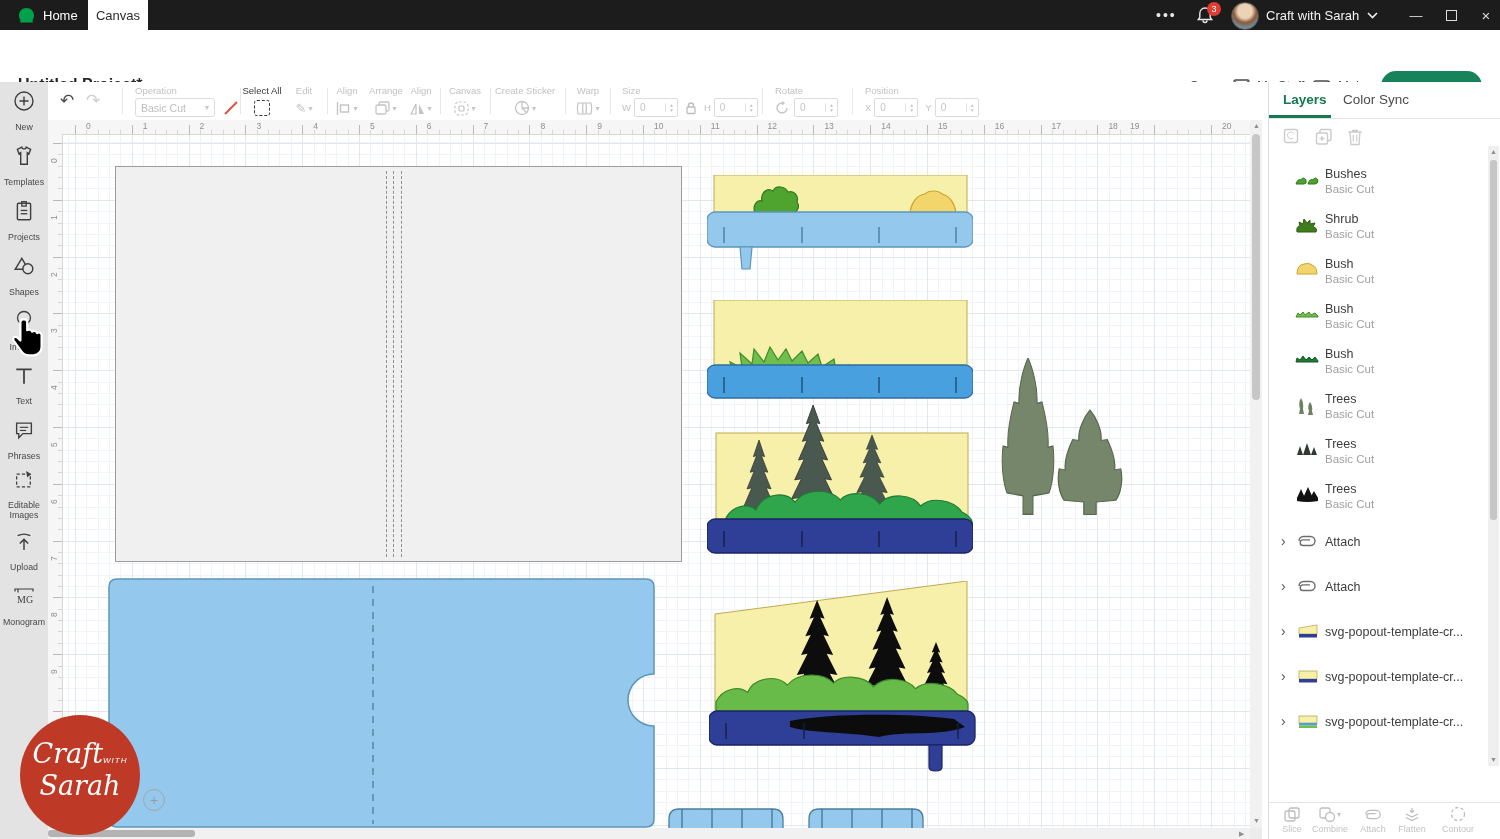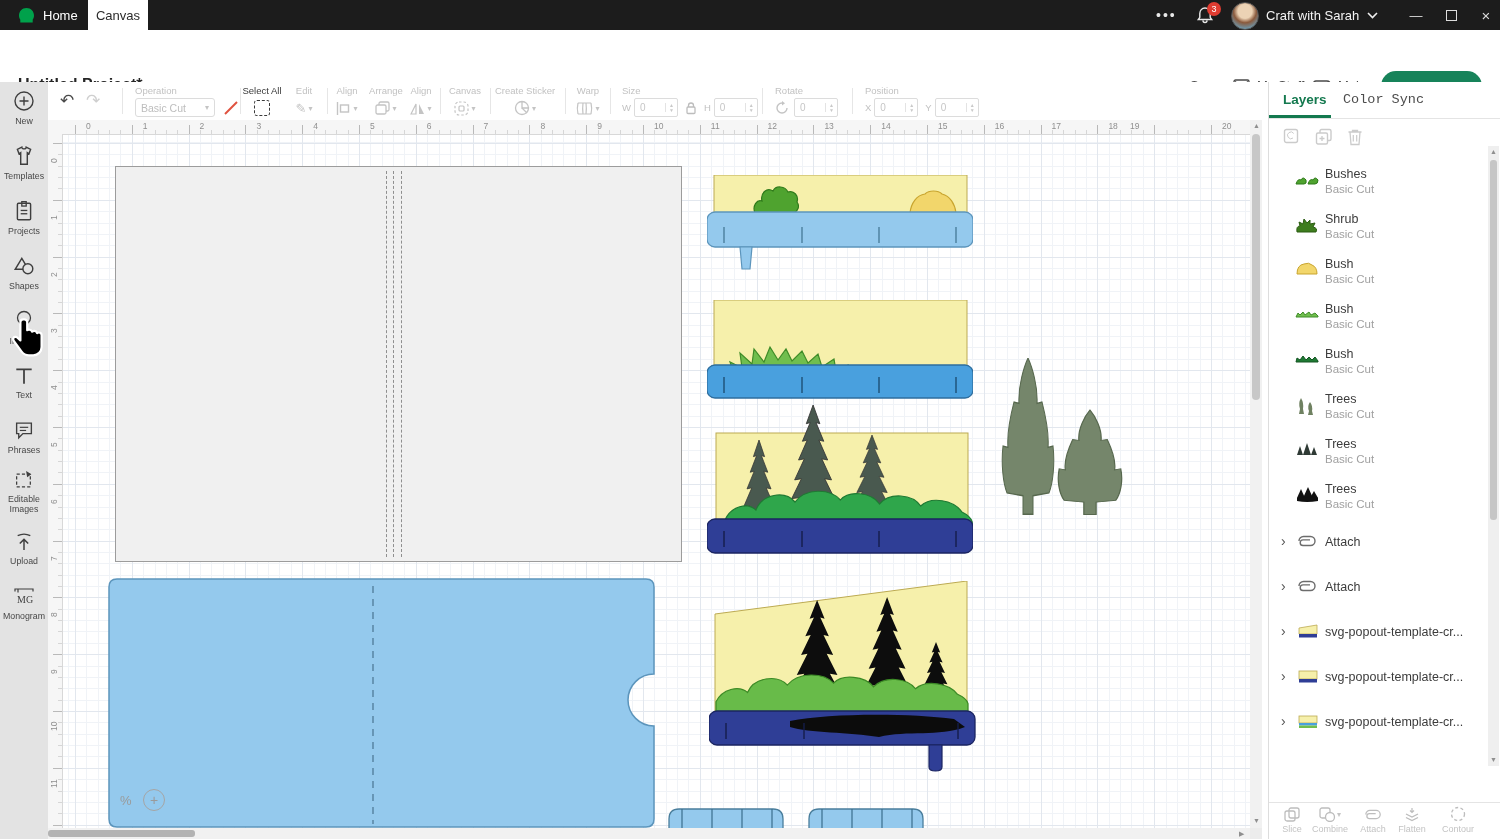--- a/index.html
+++ b/index.html
@@ -37,21 +37,21 @@
   .numfield .val{flex:1;text-align:left;padding-left:5px;}
   .stepper{width:11px;border-left:1px solid #e3e3e3;display:flex;flex-direction:column;line-height:4px;font-size:5px;color:#c9c9c9;align-items:center;justify-content:center;gap:1px;}
   .axlab{font-size:9.5px;color:#c2c2c2;margin-right:3px;}
   #op-select{display:flex;align-items:center;justify-content:space-between;width:68px;height:17px;border:1px solid #dcdcdc;border-radius:3px;font-size:10.5px;color:#bdbdbd;padding:0 5px;}
   #cut-swatch{width:18px;height:17px;display:flex;align-items:center;justify-content:center;}
   .undo{font-size:17px;color:#4a4a4a;}
   .redo{font-size:17px;color:#cfcfcf;}
   
   #sidebar{position:absolute;left:0;top:82px;width:48px;height:757px;background:#e3e3e3;}
   .sbitem{position:absolute;left:0;width:48px;text-align:center;}
-  .sblab{font-size:8.8px;color:#474747;margin-top:4px;line-height:10px;}
+  .sblab{font-size:8.8px;color:#474747;margin-top:10px;line-height:10px;}
   .sbico{display:block;margin:0 auto;}
   
   #canvas{position:absolute;left:48px;top:120px;width:1220px;height:719px;background:#fff;overflow:hidden;}
   #ruler-corner{position:absolute;left:0;top:0;width:14px;height:14px;background:#f6f6f6;border-right:1px solid #d8d8d8;border-bottom:1px solid #d8d8d8;}
   #h-ruler{position:absolute;left:14px;top:0;width:1188px;height:14px;background:#f6f6f6;border-bottom:1px solid #d8d8d8;
     background-image:repeating-linear-gradient(to right,#b9b9b9 0 1px,transparent 1px 56.8px),repeating-linear-gradient(to right,#d6d6d6 0 1px,transparent 1px 11.36px);
     background-size:1160px 9px,1160px 4px;background-position:13px 100%,13px 100%;background-repeat:no-repeat;}
   #v-ruler{position:absolute;left:0;top:14px;width:14px;height:694px;background:#f6f6f6;border-right:1px solid #d8d8d8;
     background-image:repeating-linear-gradient(to bottom,#b9b9b9 0 1px,transparent 1px 56.8px),repeating-linear-gradient(to bottom,#d6d6d6 0 1px,transparent 1px 11.36px);
     background-size:9px 690px,4px 690px;background-position:100% 9px,100% 9px;background-repeat:no-repeat;}
@@ -82,21 +82,21 @@
   #wm-l1{margin-top:26px;font-size:27px;font-style:italic;line-height:26px;}
   #wm-with{font-size:8px;letter-spacing:1px;text-transform:uppercase;font-family:"Liberation Sans",sans-serif;}
   #wm-l2{font-size:27px;font-style:italic;line-height:24px;}
   
   #cursor{position:absolute;left:12px;top:318px;z-index:60;}
   
   #panel{position:absolute;left:1268px;top:82px;width:232px;height:757px;background:#fff;border-left:1px solid #ddd;}
   #tabs{position:absolute;left:0;top:0;width:232px;height:36px;border-bottom:1px solid #e4e4e4;}
   #tab-layers{position:absolute;left:14px;top:10px;font-size:13.5px;font-weight:bold;color:#14794f;}
   #tab-underline{position:absolute;left:0;top:33px;width:62px;height:3px;background:#14794f;}
-  #tab-colorsync{position:absolute;left:74px;top:10px;font-size:13.5px;color:#4c4c4c;font-family:Liberation Mono, monospace;}
+  #tab-colorsync{position:absolute;left:74px;top:10px;font-size:13.5px;color:#4c4c4c;}
   .picon{position:absolute;top:46px;}
   .lrow{position:absolute;left:0;width:215px;height:45px;}
   .lthumb{position:absolute;left:26px;top:10px;}
   .lname{position:absolute;left:56px;top:5px;font-size:12.5px;color:#3c3c3c;}
   .lop{position:absolute;left:56px;top:21px;font-size:11.5px;color:#a0a0a0;}
   .gchev{position:absolute;left:12px;top:11px;font-size:14px;color:#555;}
   .gicon{position:absolute;left:28px;top:12px;}
   .gname{position:absolute;left:56px;top:13px;font-size:12.5px;color:#3c3c3c;}
   #panel-scroll{position:absolute;left:219px;top:64px;width:11px;height:620px;background:#efefef;}
   #panel-thumb{position:absolute;left:2px;top:14px;width:7px;height:360px;background:#c6c6c6;border-radius:3px;}
@@ -553,20 +553,24 @@
       <div id="v-thumb"></div>
       <span class="scr-arrow" style="top:697px">▼</span>
     </div>
     <div id="h-scroll">
       <div id="h-thumb"></div>
       <span class="scr-arrow" style="left:1191px;top:2px">▶</span>
     </div>
     <div id="scroll-corner"></div>
   </div>
 
+  <div id="watermark">
+    <div id="wm-l1"><span>Craft</span><span id="wm-with">with</span></div>
+    <div id="wm-l2">Sarah</div>
+  </div>
 
   <svg id="cursor" width="31" height="39" viewBox="0 0 31 39">
     <path d="M11.2 1.3 C9.6 1.3 8.4 2.6 8.4 4.2 L8.4 22.5 L5.2 19.5 C4 18.4 2 18.7 1.4 20.1 C1 21 1.2 22 1.8 22.8 L9.6 33.6 C11.3 35.9 14 37.3 16.9 37.3 L21.3 37.3 C25.9 37.3 29.6 33.6 29.6 29 L29.6 17.2 C29.6 15.7 28.4 14.5 26.9 14.5 C26.2 14.5 25.6 14.7 25.1 15.1 C24.7 13.8 23.5 12.9 22.1 12.9 C21.3 12.9 20.6 13.2 20.1 13.7 C19.6 12.5 18.5 11.6 17.1 11.6 C16.4 11.6 15.7 11.8 15.2 12.2 L15.2 4.2 C15.2 2.6 13.9 1.3 12.3 1.3 Z" fill="#000" stroke="#fff" stroke-width="2.2" stroke-linejoin="round"></path>
   </svg>
 
   <div id="panel">
     <div id="tabs">
       <div id="tab-layers">Layers</div>
       <div id="tab-underline"></div>
       <div id="tab-colorsync">Color Sync</div>

